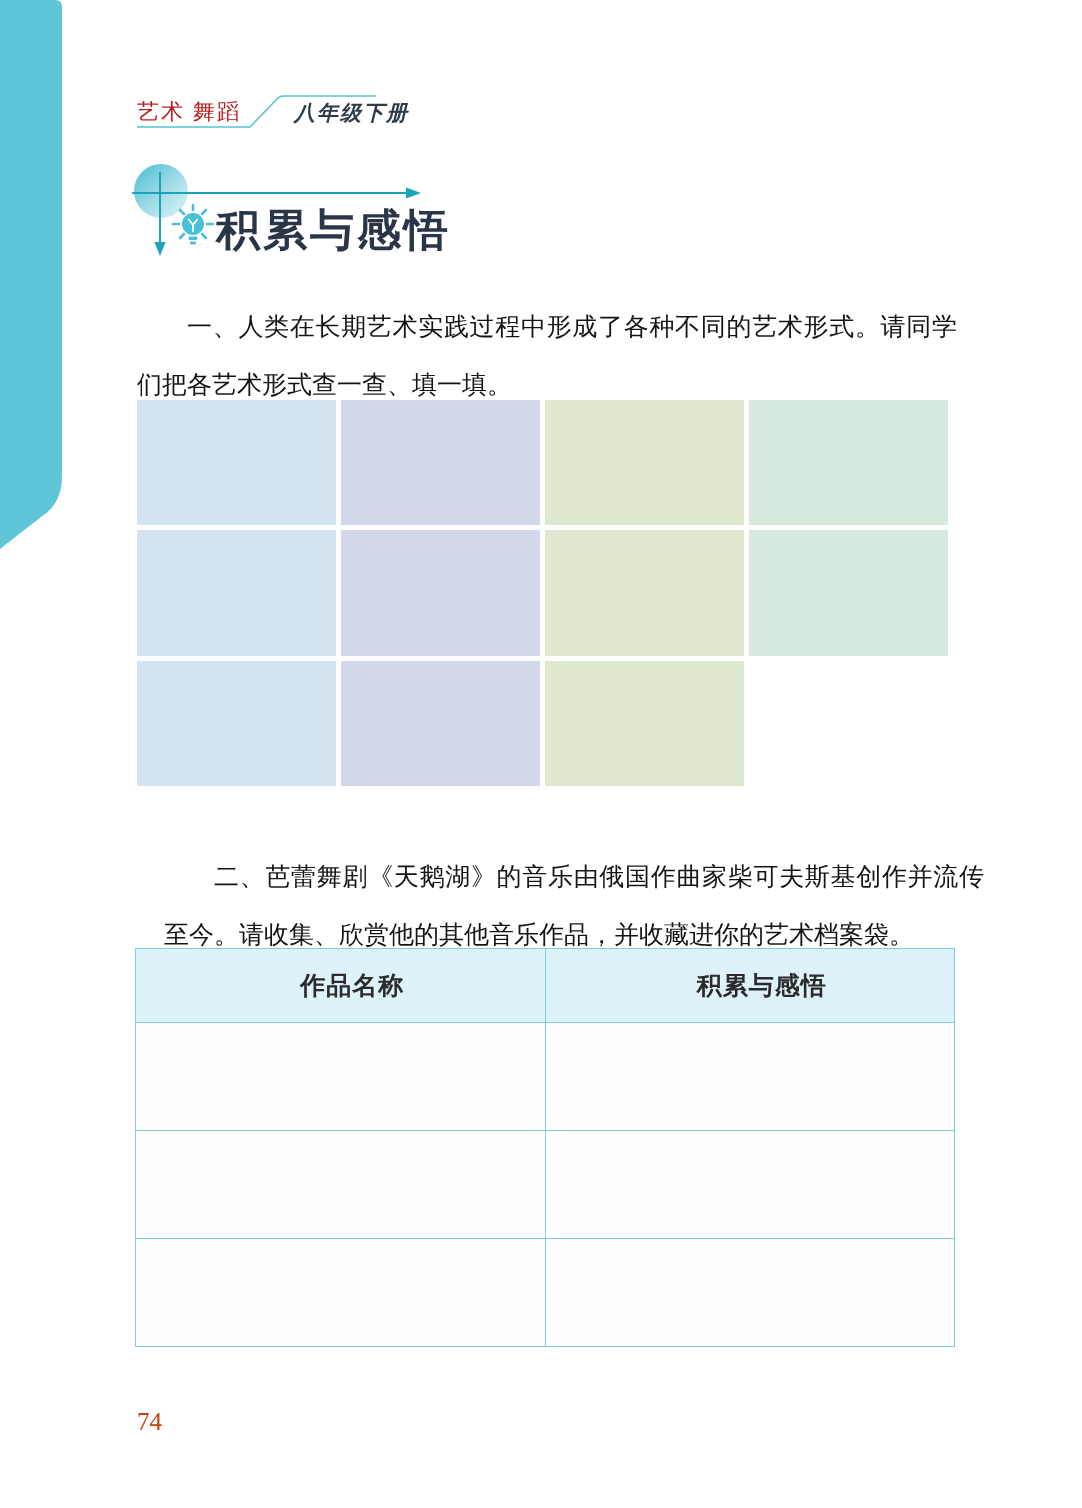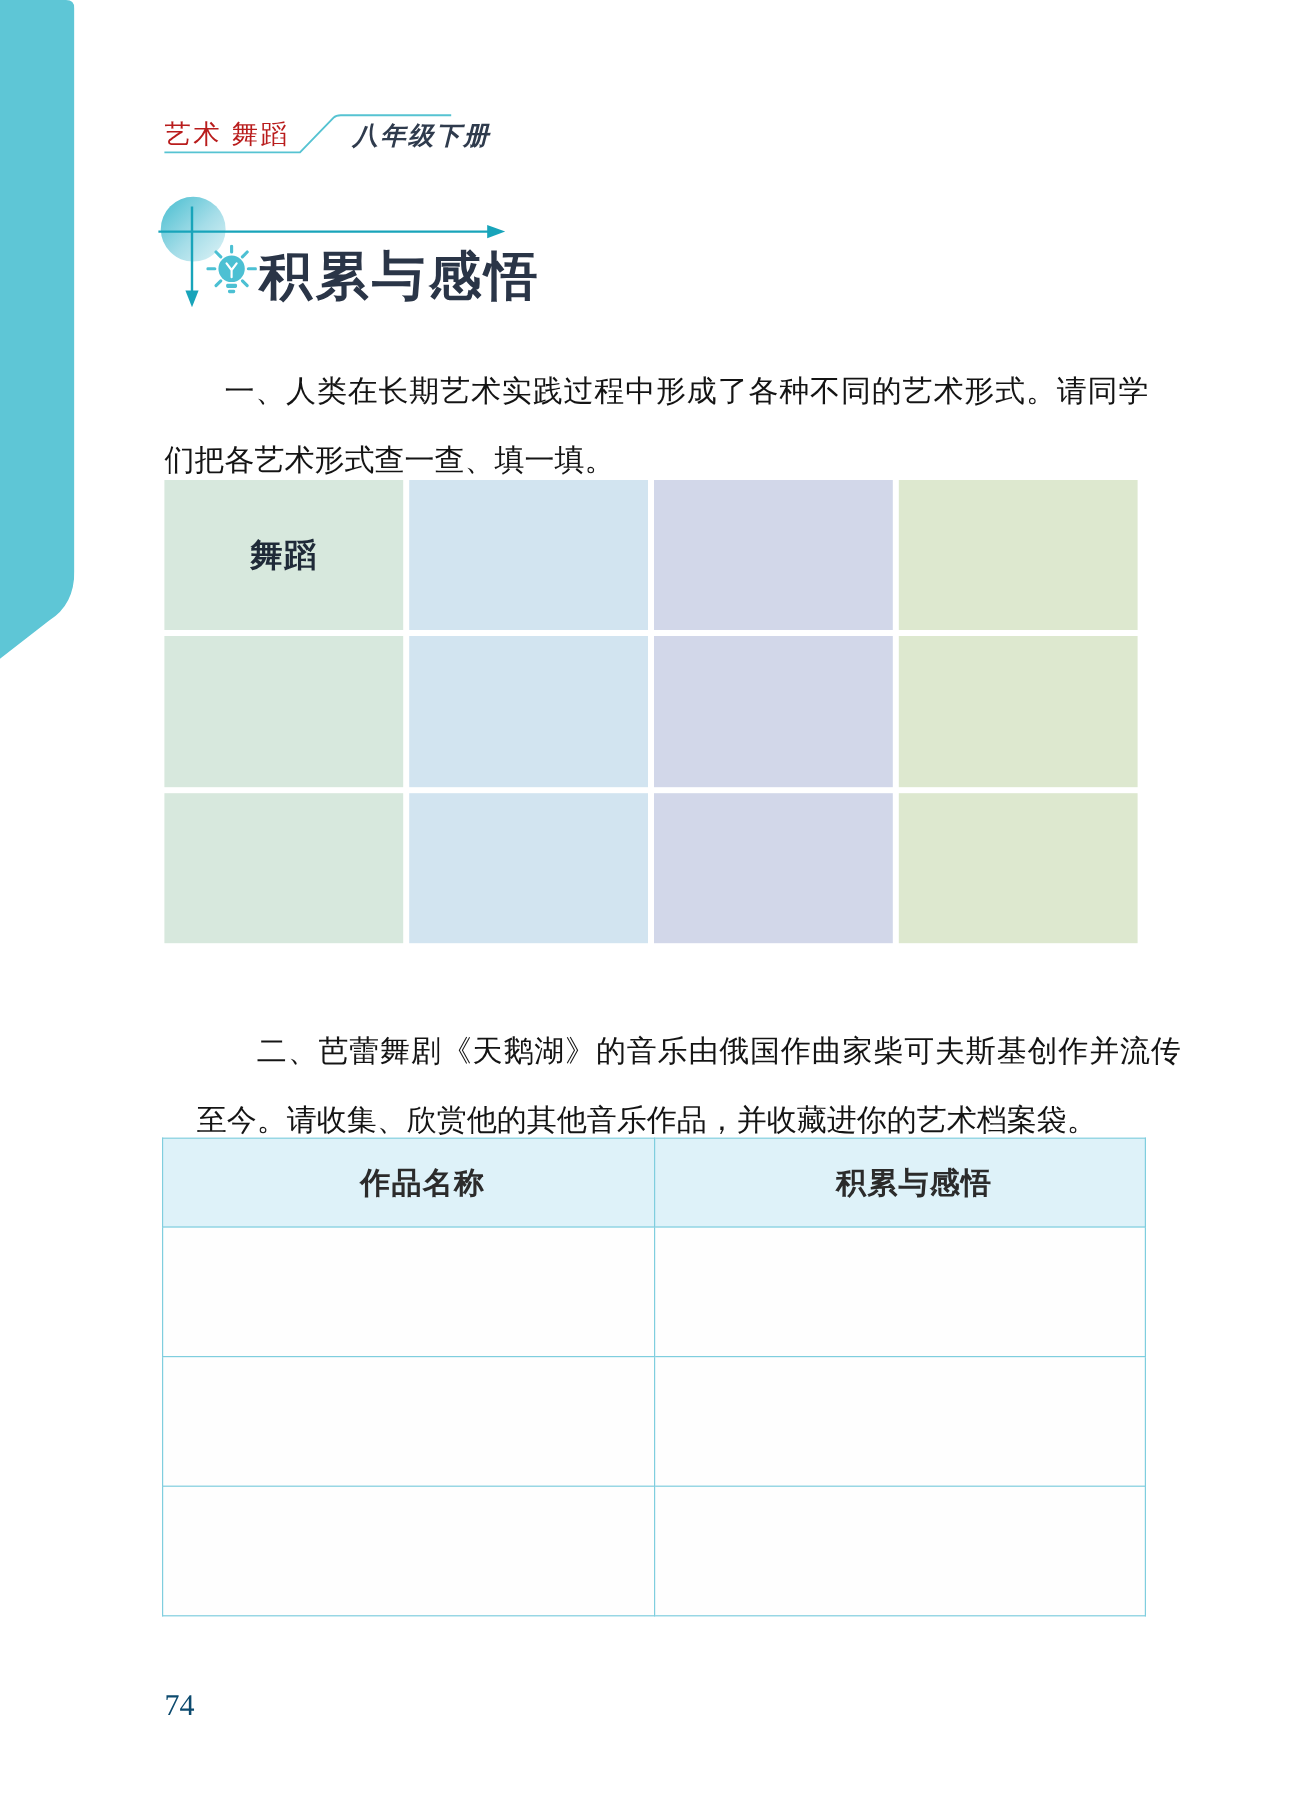--- a/index.html
+++ b/index.html
@@ -71,21 +71,21 @@
     height: 74px; background: #def2f9; border: 1px solid #7fcede;
     font-size: 25px; font-weight: bold; color: #2b2b2b; letter-spacing: 1px;
     text-align: center; vertical-align: middle; padding-left: 24px;
   }
   .music-table td {
     height: 108px; background: #fefefe; border: 1px solid #7fcede;
   }
 
   .page-number {
     position: absolute; left: 137px; top: 1408px;
-    font-family: "Liberation Serif", serif; font-size: 25px; color: #0c4a6e;
+    font-family: "Liberation Serif", serif; font-size: 25px; color: #c2410c;
   }
 </style>
 </head>
 <body>
 
 <svg class="ribbon" width="62" height="560" viewBox="0 0 62 560" aria-hidden="true">
   <path d="M0,0 L55,0 Q62,0 62,7 L62,476 Q62,504 41,517 L0,549 Z" fill="#5ec6d6"></path>
 </svg>
 
 <span class="hdr-subject">艺术 舞蹈</span>
@@ -114,23 +114,20 @@
   <circle cx="21" cy="20" r="11" fill="#4cc0d3"></circle>
   <path d="M21,27 L21,21 M21,21 L16.8,15.5 M21,21 L25.2,15.5" stroke="#ffffff" stroke-width="1.8" fill="none" stroke-linecap="round"></path>
   <rect x="16.5" y="32.5" width="9" height="3.4" rx="1.2" fill="#4cc0d3"></rect>
   <rect x="18" y="37.4" width="6" height="3" rx="1.2" fill="#4cc0d3"></rect>
 </svg>
 <h1 class="section-title">积累与感悟</h1>
 
 <p class="para para-1">一、人类在长期艺术实践过程中形成了各种不同的艺术形式。请同学们把各艺术形式查一查、填一填。</p>
 
 <div class="art-grid">
-  <div class="art-cell col1">
-    <span>舞蹈</span>
-  </div>
   <div class="art-cell col2"></div>
   <div class="art-cell col3"></div>
   <div class="art-cell col4"></div>
   <div class="art-cell col1"></div>
   <div class="art-cell col2"></div>
   <div class="art-cell col3"></div>
   <div class="art-cell col4"></div>
   <div class="art-cell col1"></div>
   <div class="art-cell col2"></div>
   <div class="art-cell col3"></div>

